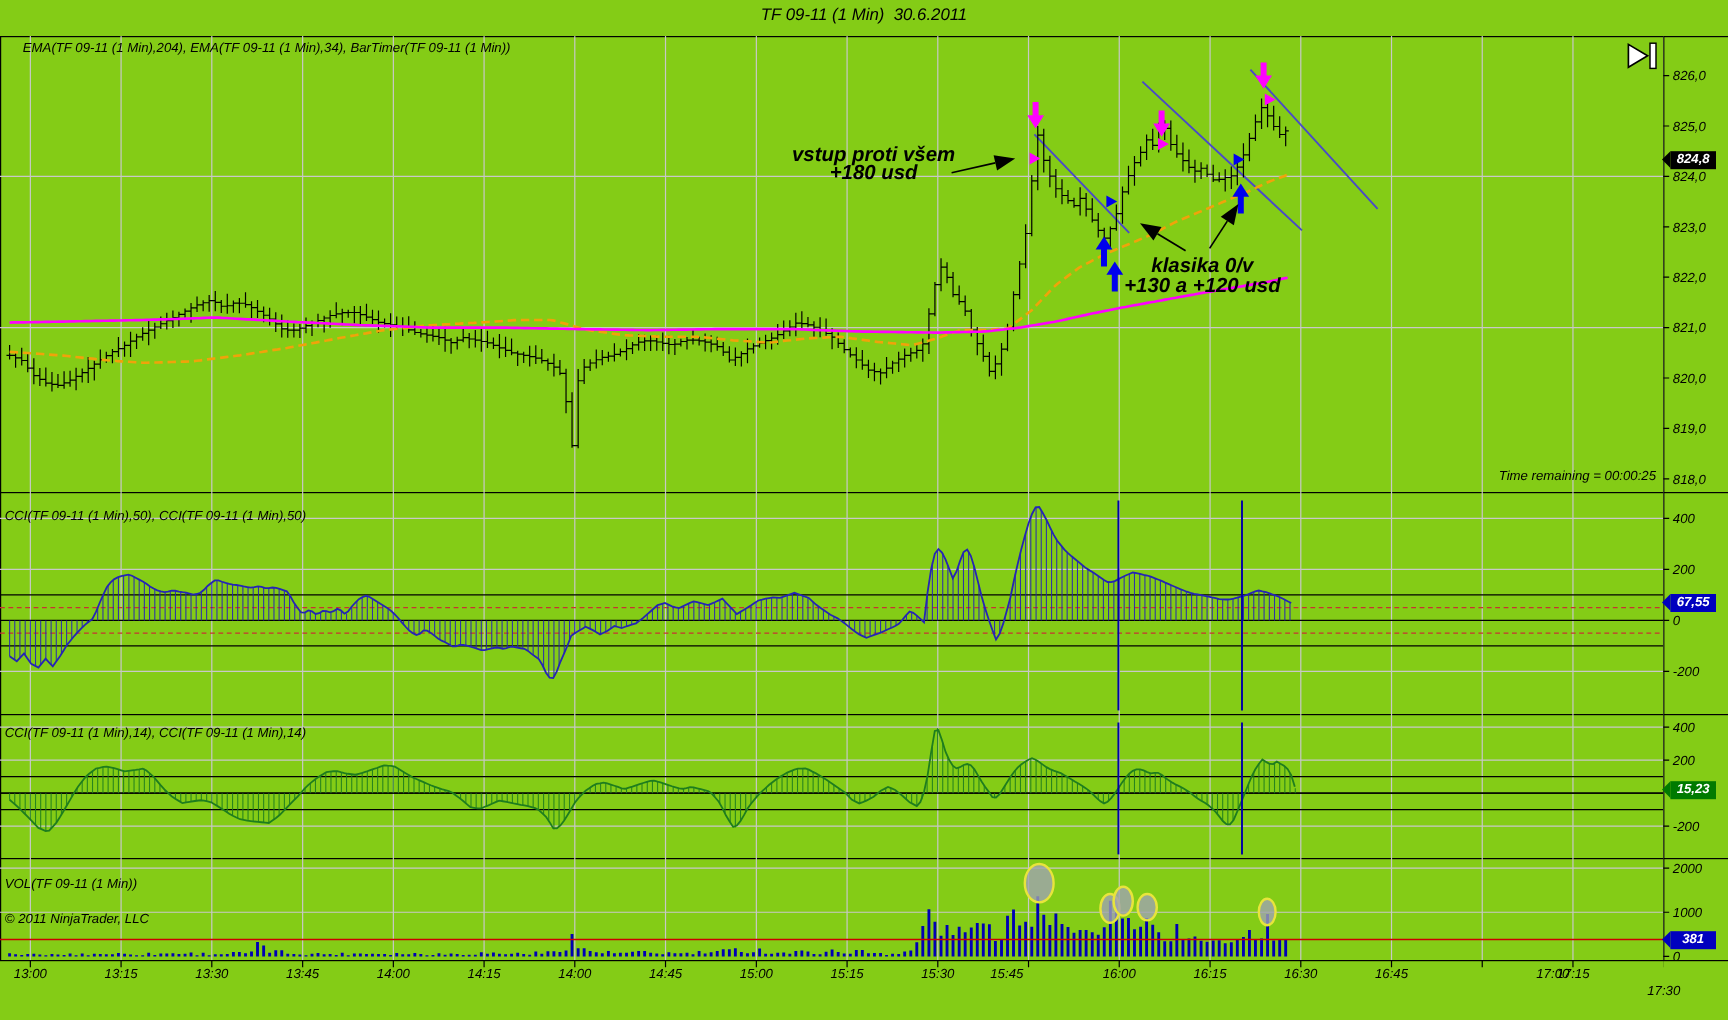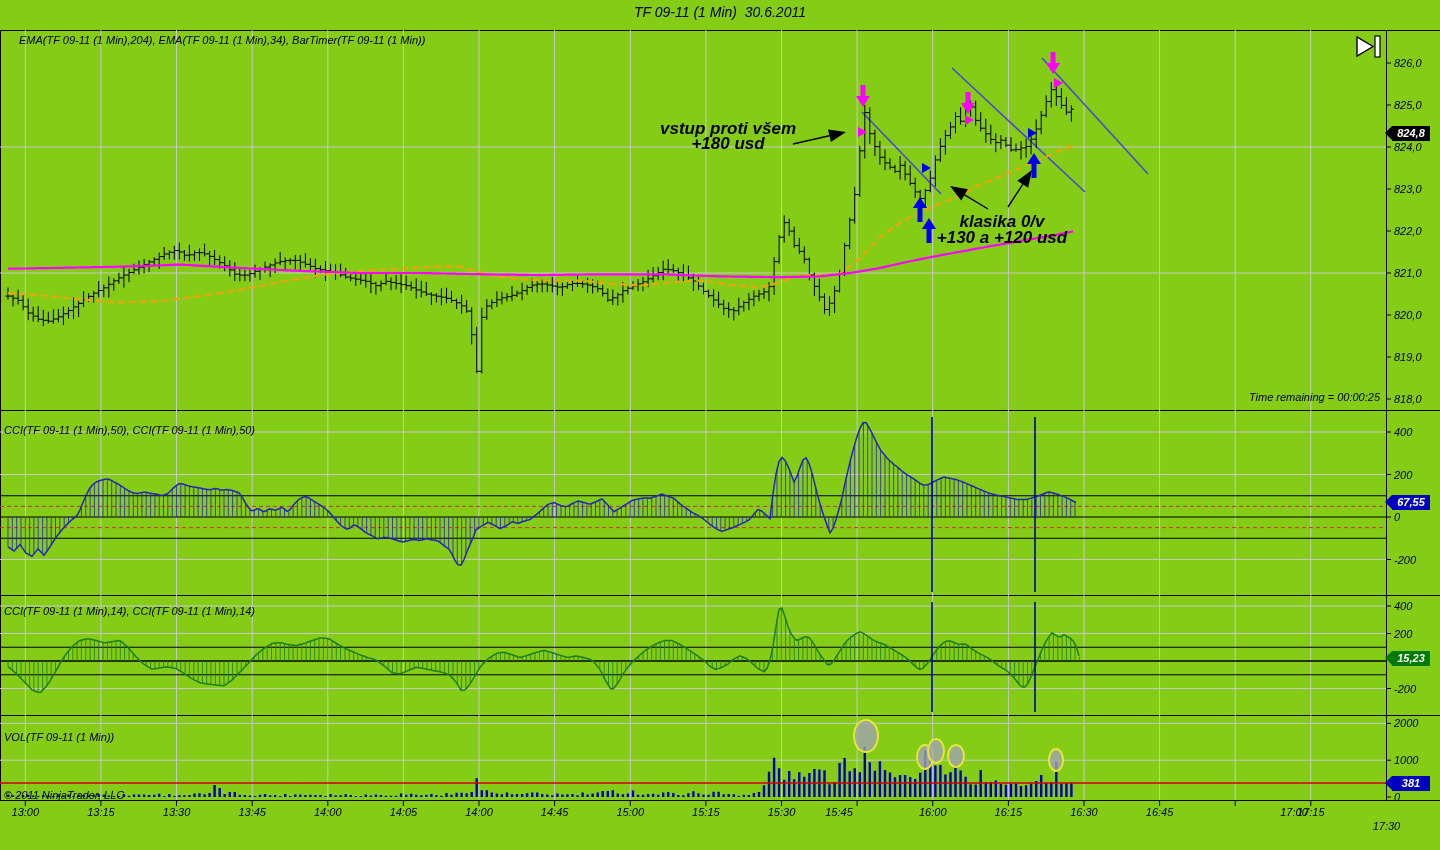--- a/index.html
+++ b/index.html
@@ -112,21 +112,21 @@
   <div class="abs" style="left:0;top:800px;">
     <svg id="svg-xticks" width="1386" height="8">
         <path d="M25.3 0V6M100.9 0V6M176.5 0V6M252.2 0V6M327.8 0V6M403.4 0V6M479.0 0V6M554.6 0V6M630.3 0V6M705.9 0V6M781.5 0V6M857.1 0V6M932.7 0V6M1008.4 0V6M1084.0 0V6M1159.6 0V6M1235.2 0V6M1310.8 0V6M1386.5 0V6" stroke="#000" stroke-width="1"></path>
       </svg>
     <div id="xlabels" style="position:absolute;left:0;top:6px;width:1386px;height:20px;">
         <span class="xlab" style="left: 25.3px;">13:00</span>
         <span class="xlab" style="left: 100.92px;">13:15</span>
         <span class="xlab" style="left: 176.54px;">13:30</span>
         <span class="xlab" style="left: 252.16px;">13:45</span>
         <span class="xlab" style="left: 327.78px;">14:00</span>
-        <span class="xlab" style="left: 403.4px;">14:05</span>
+        <span class="xlab" style="left: 403.4px;">14:15</span>
         <span class="xlab" style="left: 479.02px;">14:00</span>
         <span class="xlab" style="left: 554.64px;">14:45</span>
         <span class="xlab" style="left: 630.26px;">15:00</span>
         <span class="xlab" style="left: 705.88px;">15:15</span>
         <span class="xlab" style="left: 781.5px;">15:30</span>
         <span class="xlab" style="left: 839px;">15:45</span>
         <span class="xlab" style="left: 932.74px;">16:00</span>
         <span class="xlab" style="left: 1008.36px;">16:15</span>
         <span class="xlab" style="left: 1083.98px;">16:30</span>
         <span class="xlab" style="left: 1159.6px;">16:45</span>
@@ -178,21 +178,21 @@
         <text x="8" y="771" font-size="11" font-family="Liberation Sans, sans-serif" fill="#000">0</text>
       </svg>
   </div>
 
   <div class="abs panel-label" style="left:4px;top:34px;padding-left:15px;">EMA(TF 09-11 (1 Min),204), EMA(TF 09-11 (1 Min),34), BarTimer(TF 09-11 (1 Min))</div>
   <div class="abs panel-label" style="left:4px;top:424px;">CCI(TF 09-11 (1 Min),50), CCI(TF 09-11 (1 Min),50)</div>
   <div class="abs panel-label" style="left:4px;top:605px;">CCI(TF 09-11 (1 Min),14), CCI(TF 09-11 (1 Min),14)</div>
   <div class="abs panel-label" style="left:4px;top:731px;">VOL(TF 09-11 (1 Min))</div>
 
   <div class="abs small" style="left:1100px;top:391px;width:280px;text-align:right;">Time remaining = 00:00:25</div>
-  <div class="abs small" style="left:4px;top:789px;z-index:6;">© 2011 NinjaTrader, LLC</div>
+  <div class="abs small" style="left:4px;top:760px;z-index:6;">© 2011 NinjaTrader, LLC</div>
 
   <div class="abs ann" style="left:628px;top:119px;">vstup proti všem</div>
   <div class="abs ann" style="left:628px;top:134px;">+180 usd</div>
   <div class="abs ann" style="left:902px;top:212px;">klasika 0/v</div>
   <div class="abs ann" style="left:902px;top:228px;">+130 a +120 usd</div>
 
   <div class="abs badge badge-black" style="left:1392px;top:106px;margin-top:20px;">824,8</div>
   <div class="abs badge badge-blue" style="left:1392px;top:495px;">67,55</div>
   <div class="abs badge badge-green" style="left:1392px;top:651px;">15,23</div>
   <div class="abs badge badge-blue" style="left:1392px;top:776px;">381</div>

